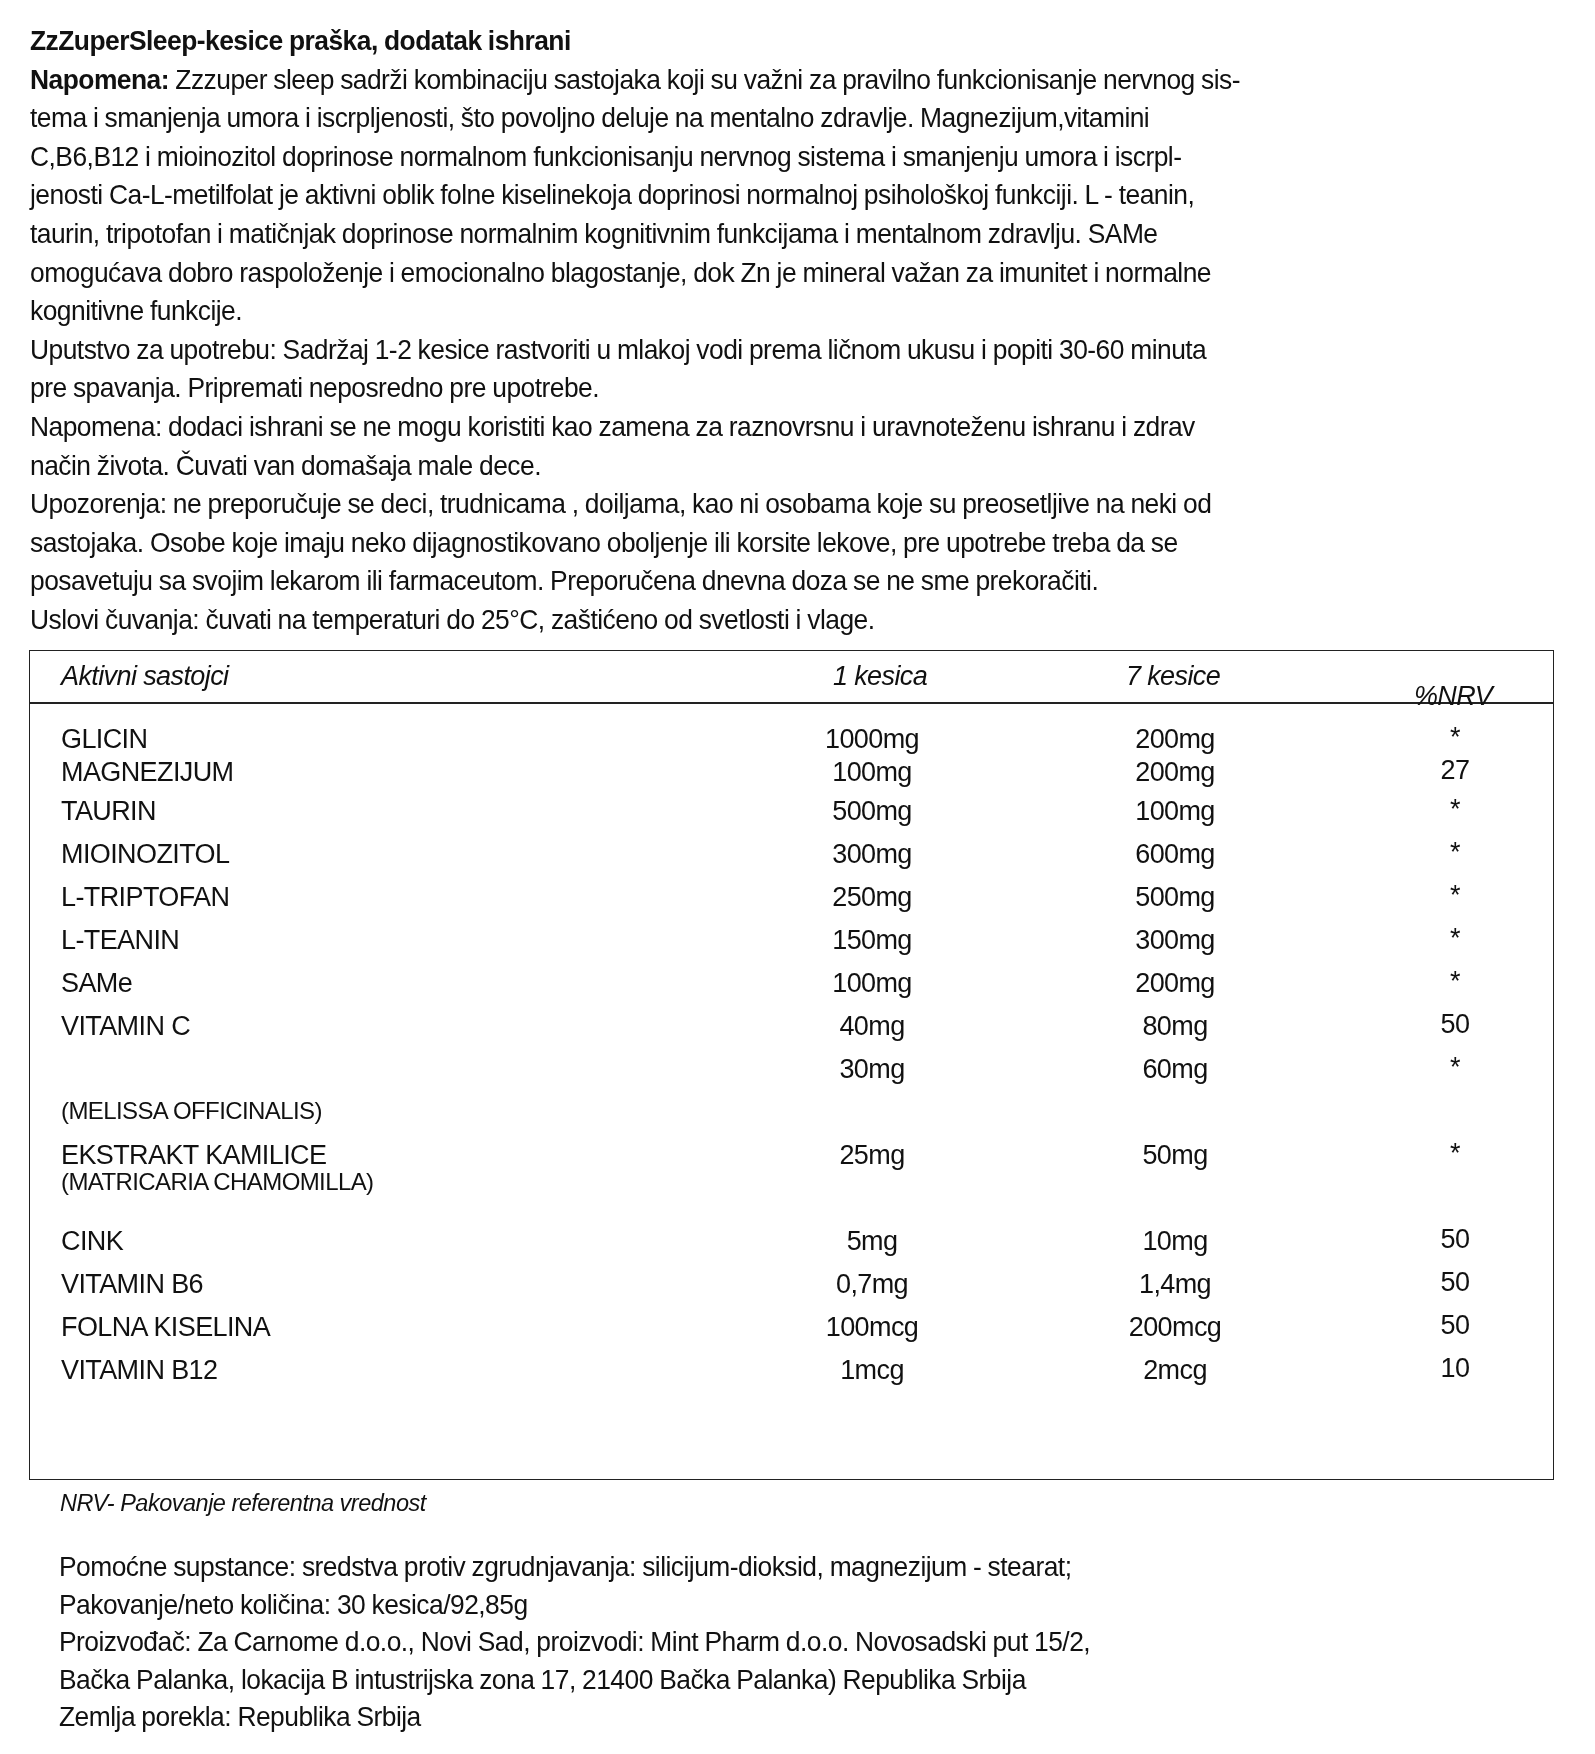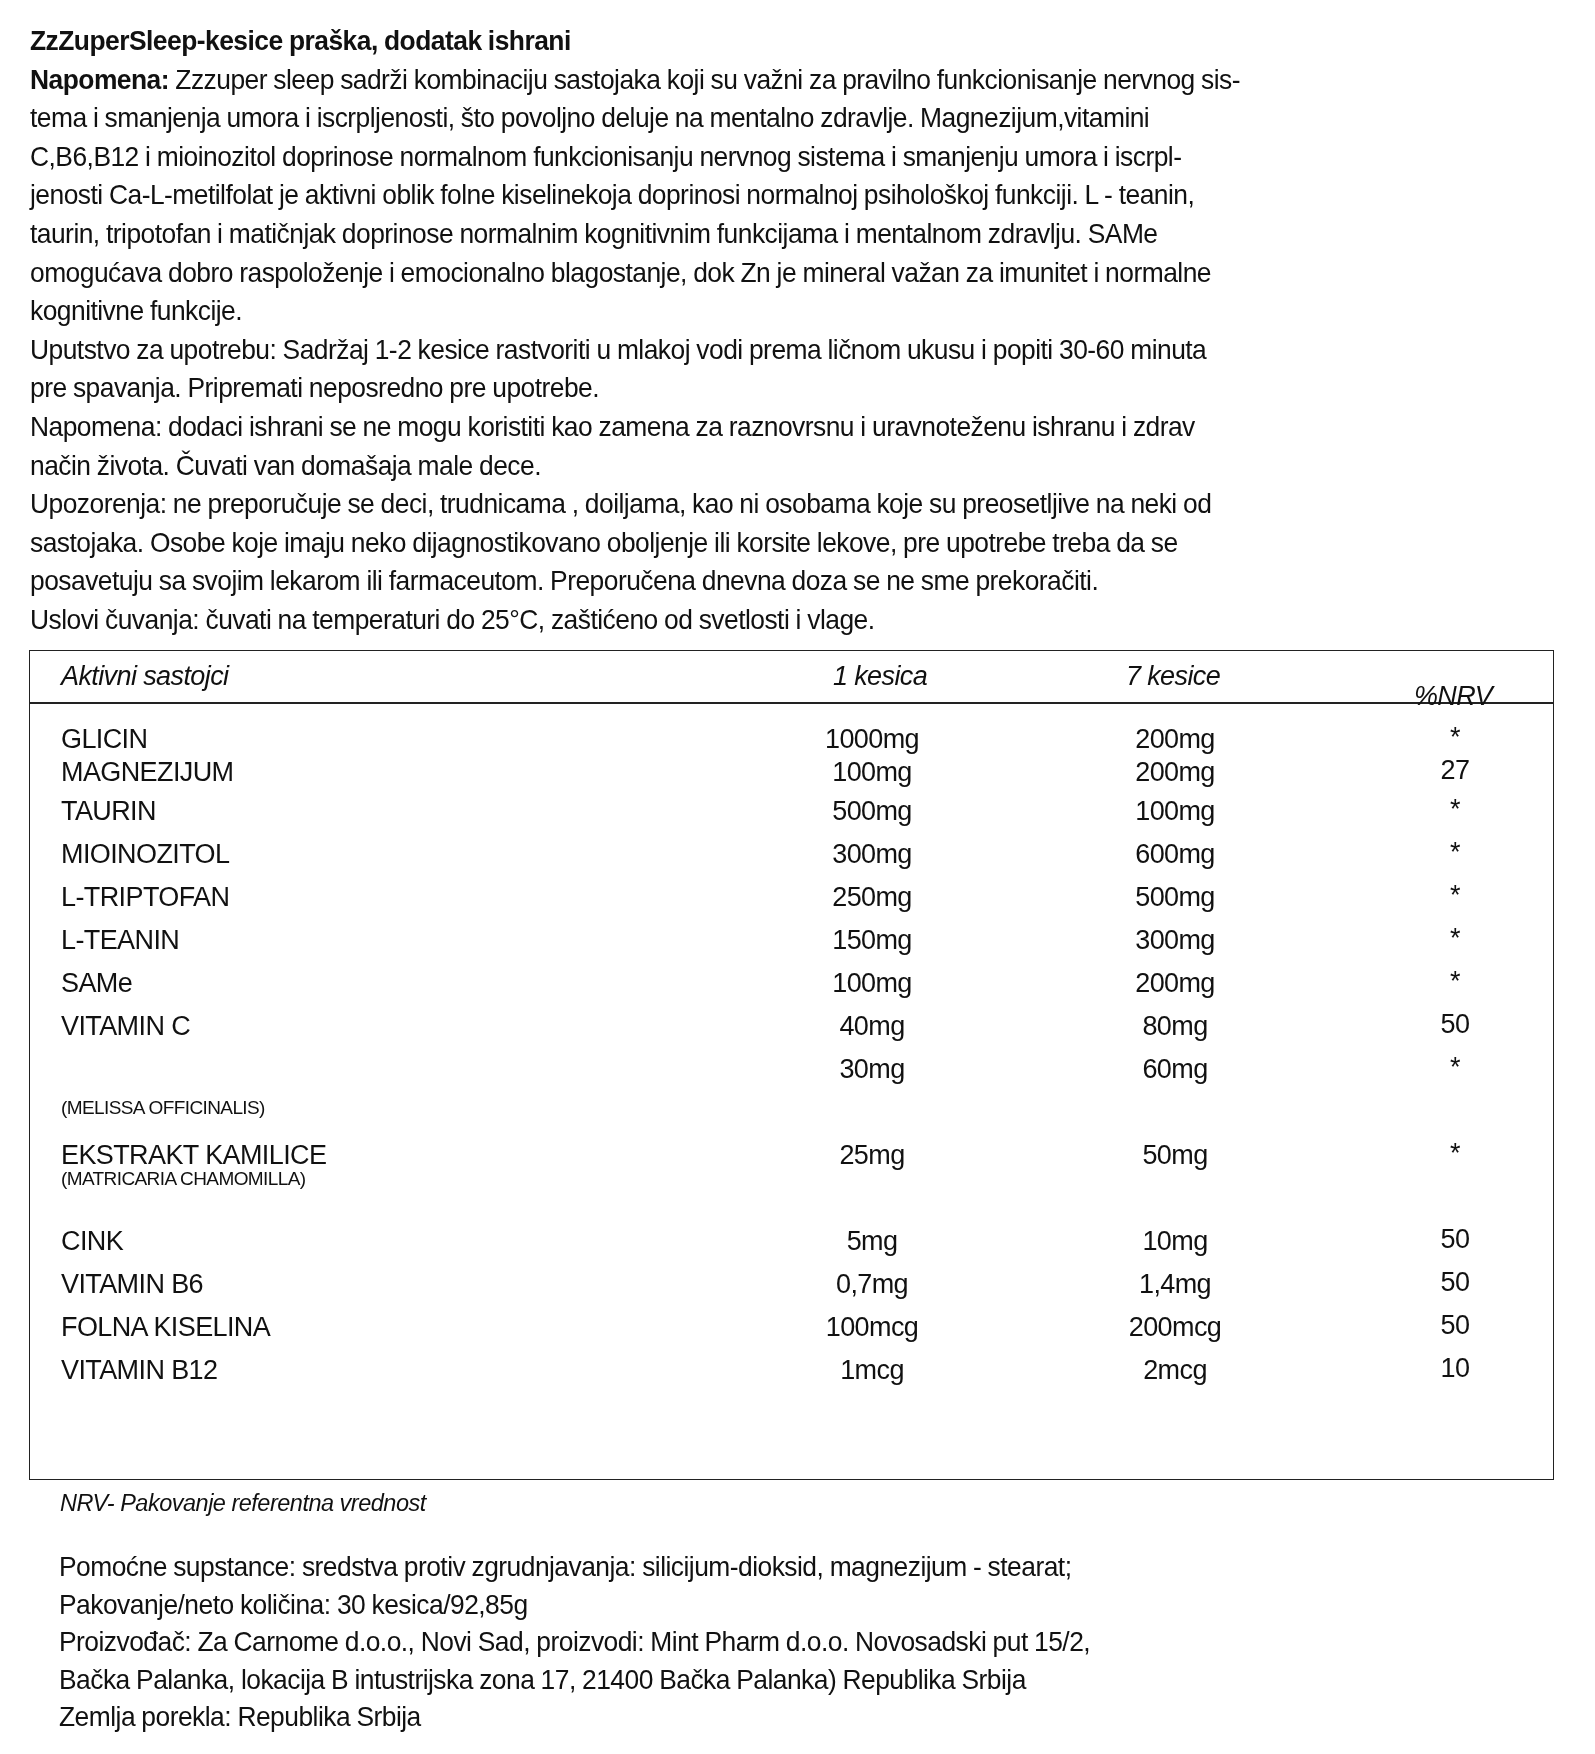--- a/index.html
+++ b/index.html
@@ -77,21 +77,21 @@
       position: absolute;
       left: 0; right: 0;
       height: 48px;
     }
     .row .td { top: 4px; }
     .row .td.col-nrv { top: 2px; }
     .row .sub {
       position: absolute;
       left: 31px;
       top: 52px;
-      font-size: 19px;
+      font-size: 24px;
       letter-spacing: -0.6px;
       white-space: nowrap;
     }
 
     .footnote {
       position: absolute;
       left: 60px;
       top: 1490px;
       font-size: 23.5px;
       font-style: italic;

